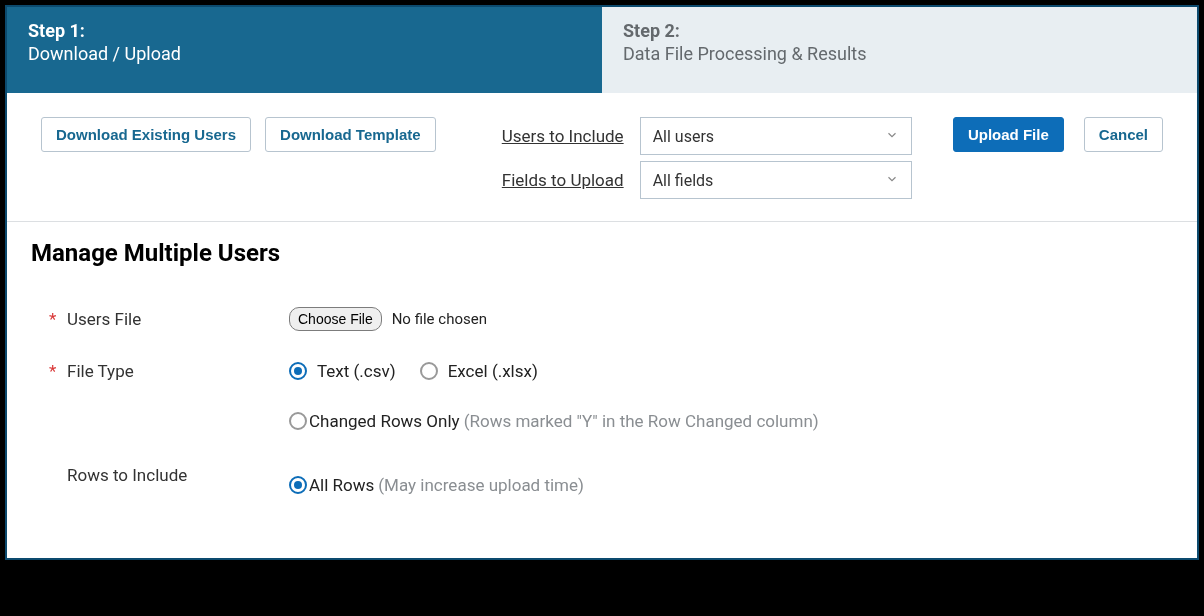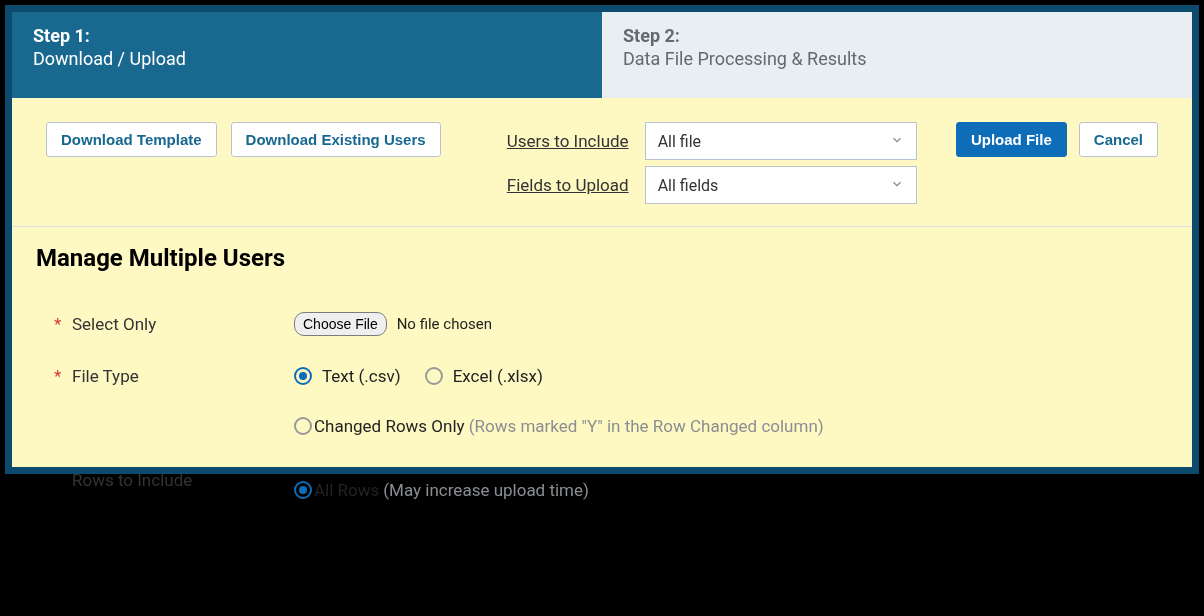--- a/index.html
+++ b/index.html
@@ -4,24 +4,24 @@
   <style>
     * { box-sizing: border-box; margin: 0; padding: 0; }
     body {
       font-family: -apple-system, BlinkMacSystemFont, "Segoe UI", Roboto, Helvetica, Arial, sans-serif;
       background: #000;
       width: 1204px;
       height: 616px;
       padding: 5px;
     }
     .container {
-      background: #fef9c3;
+      background: #ffffff;
       width: 100%;
-      height: 469px;
-      border: 7px solid #0c4a6e;
+      height: 555px;
+      border: 2px solid #0c4a6e;
     }
     .steps {
       display: flex;
       height: 86px;
     }
     .step {
       flex: 1;
       padding: 13px 21px;
     }
     .step-active {
@@ -104,21 +104,21 @@
       align-items: center;
       justify-content: space-between;
       cursor: pointer;
     }
     .chev {
       color: #888;
     }
     .toolbar-right {
       margin-left: auto;
       display: flex;
-      gap: 12px;
+      gap: 20px;
     }
     .section-title {
       font-size: 24px;
       font-weight: 700;
       padding: 17px 0 0 24px;
       color: #000;
     }
     .form {
       padding: 10px 42px;
     }
@@ -204,29 +204,29 @@
       <div class="step-subtitle">Download / Upload</div>
     </div>
     <div class="step step-inactive">
       <div class="step-title">Step 2:</div>
       <div class="step-subtitle">Data File Processing &amp; Results</div>
     </div>
   </div>
 
   <div class="toolbar">
     <div class="toolbar-left">
+      <button class="btn btn-secondary">Download Existing Users</button>
       <button class="btn btn-secondary">Download Template</button>
-      <button class="btn btn-secondary">Download Existing Users</button>
     </div>
     <div class="toolbar-center">
       <div class="filter-row">
         <div class="filter-label">Users to Include</div>
         <div class="select-wrap">
           <div class="select">
-            <span>All file</span>
+            <span>All users</span>
             <span class="chev">
               <svg width="14" height="14" viewBox="0 0 24 24" fill="none" stroke="#888" stroke-width="2">
                   <polyline points="6 9 12 15 18 9"></polyline>
                 </svg>
             </span>
           </div>
         </div>
       </div>
       <div class="filter-row">
         <div class="filter-label">Fields to Upload</div>
@@ -248,21 +248,21 @@
     </div>
   </div>
 
   <div class="section-title">Manage Multiple Users</div>
 
   <div class="form">
 
     <div class="form-row">
       <div class="form-label">
         <span class="req">*</span>
-        <span>Select Only</span>
+        <span>Users File</span>
       </div>
       <div>
         <button class="file-btn">Choose File</button>
         <span class="file-status">No file chosen</span>
       </div>
     </div>
 
     <div class="form-row">
       <div class="form-label">
         <span class="req">*</span>

